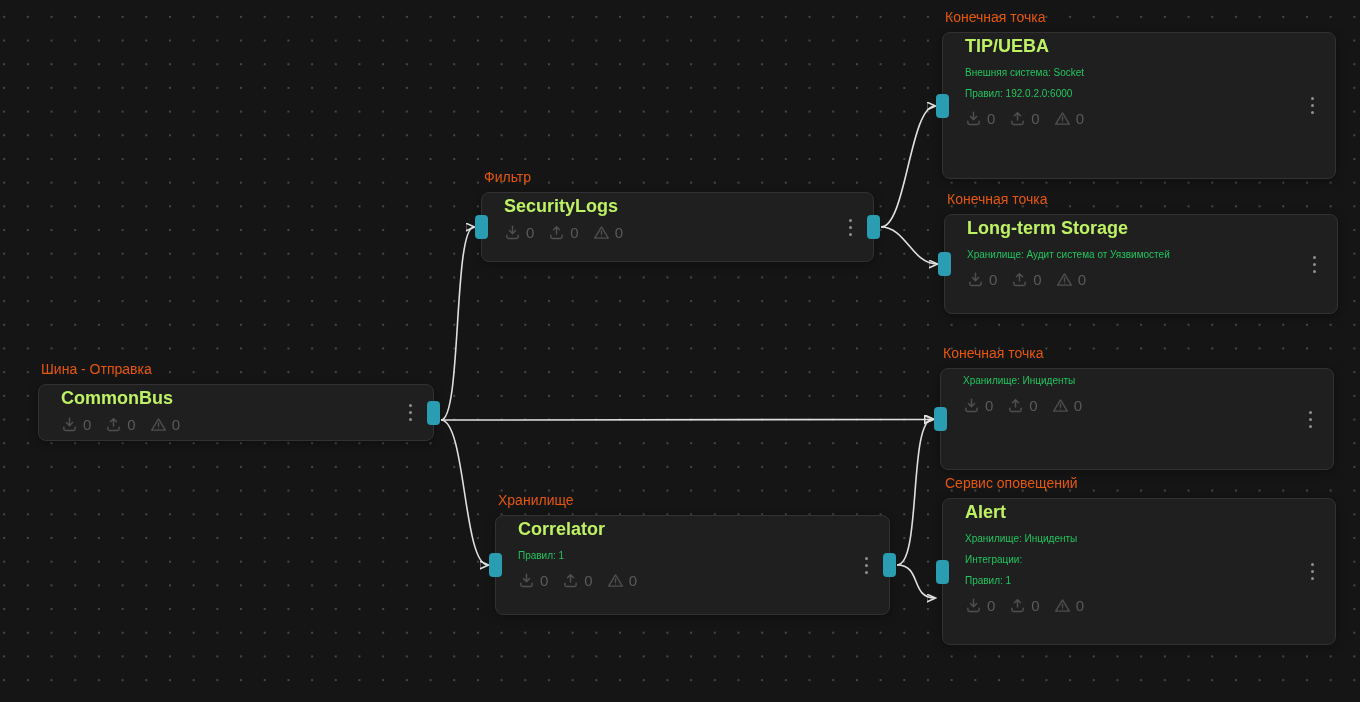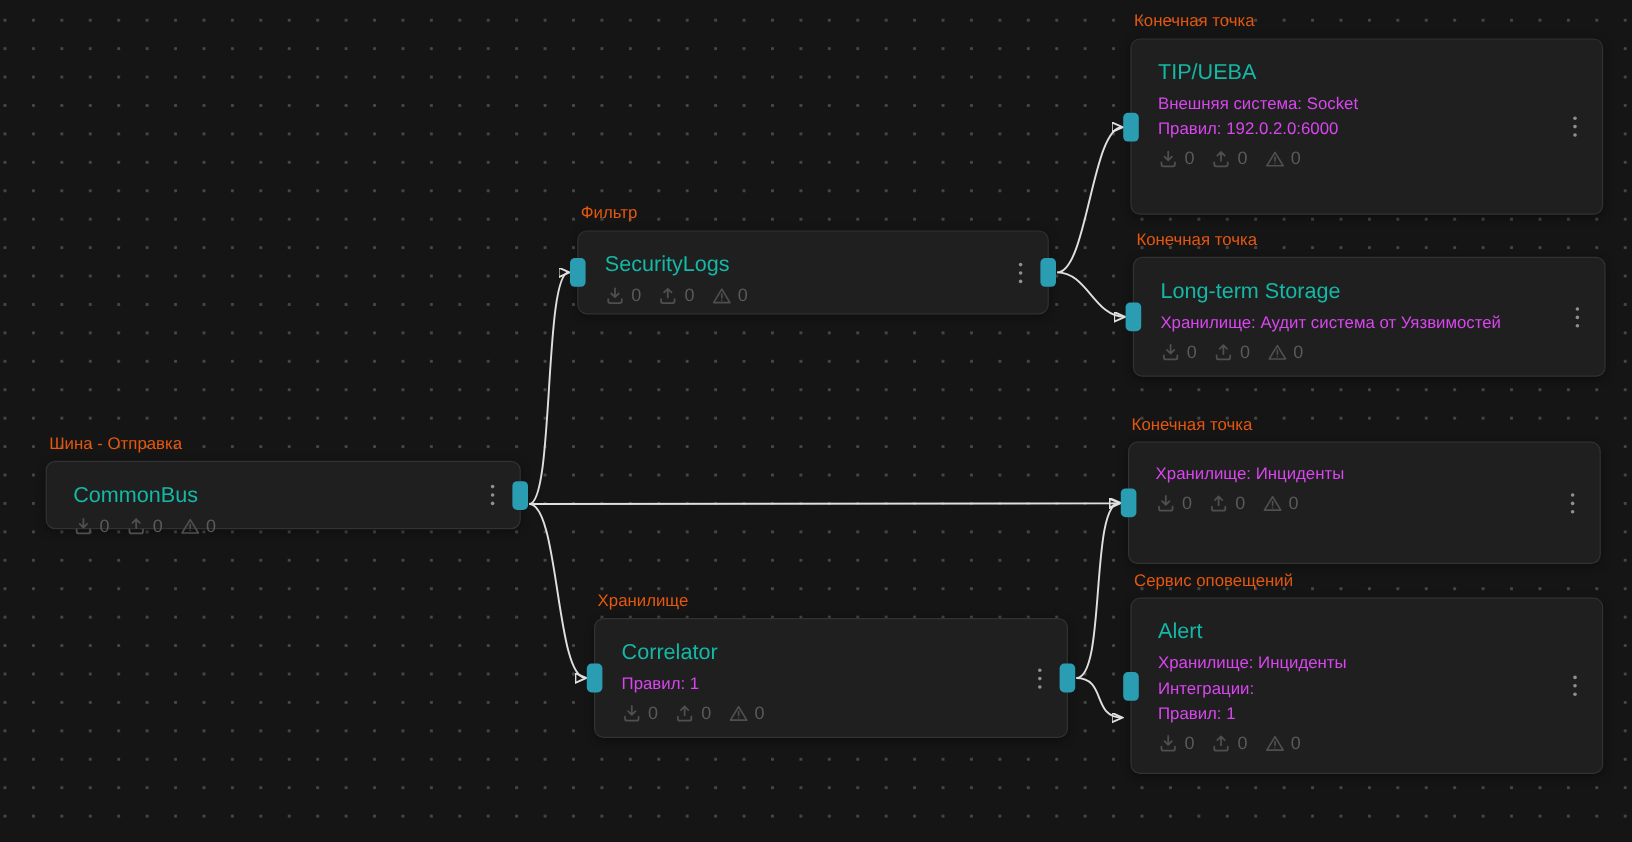--- a/index.html
+++ b/index.html
@@ -23,41 +23,41 @@
   svg.edges path{
     fill:none; stroke:#e0e0e0; stroke-width:1.6px;
     marker-end:url(#arrowhead);
   }
   .node{
     position:absolute;
     z-index:2;
     background:#1f1f1f;
     border:1px solid #323232;
     border-radius:8px;
-    padding:15px 44px 10px 22px;
+    padding:1px 44px 10px 22px;
     box-shadow:0 2px 8px rgba(0,0,0,.35);
     cursor:default;
   }
   .node-label{
     position:absolute;
     top:-24px; left:2px;
     font-size:14px; line-height:17px;
     color:#e4570f;
     white-space:nowrap;
   }
   .title{
     font-size:18px; line-height:24px;
-    font-weight:400;
-    color:#14b8a6;
+    font-weight:700;
+    color:#bef264;
     margin-bottom:4px;
     white-space:nowrap;
   }
   .line{
-    font-size:14px; line-height:21px;
-    color:#d946ef;
+    font-size:10px; line-height:21px;
+    color:#22c55e;
     white-space:nowrap;
   }
   .stats{
     display:flex; align-items:center; gap:14px;
     margin-top:6px;
     color:#4f4f4f;
   }
   .stat{ display:flex; align-items:center; gap:5px; }
   .stat svg{ display:block; stroke:#4f4f4f; }
   .count{ font-size:15px; color:#5a5a5a; }

